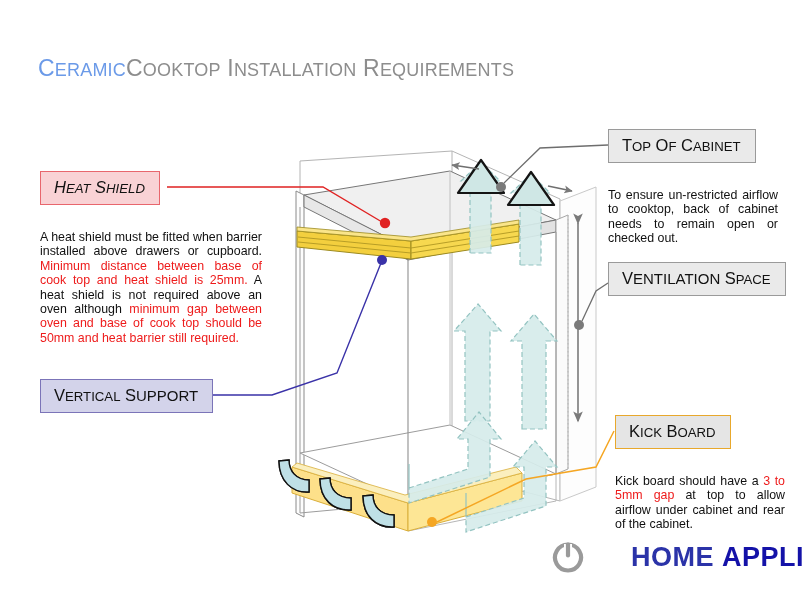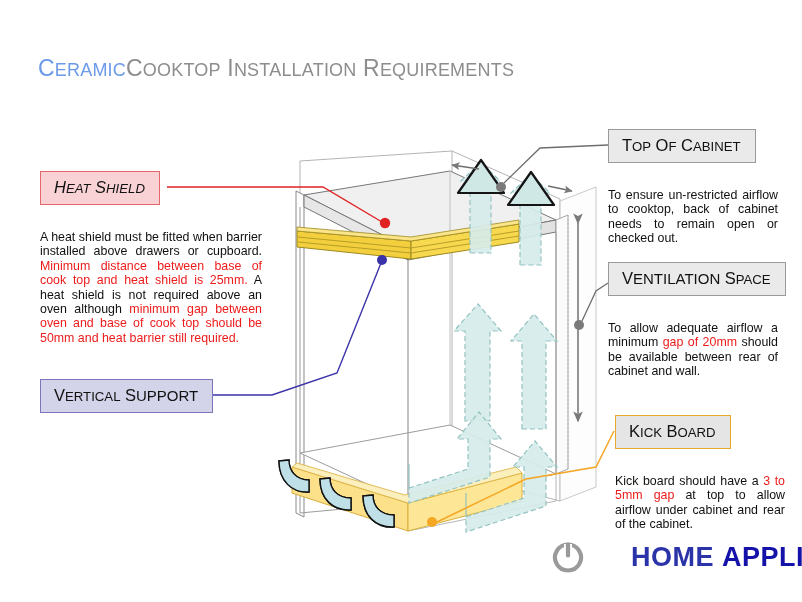--- a/index.html
+++ b/index.html
@@ -211,23 +211,20 @@
     <div class="cbox box-vert"><span style="font-size: 16.5px;">V</span><span style="font-size: 13.2px;">ERTICAL</span> <span style="font-size: 16.5px;">S</span><span style="font-size: 15px;">UPPORT</span></div>
   </div>
 
   <div class="callout" id="co-top">
     <div class="cbox box-gray"><span style="font-size: 16.5px;">T</span><span style="font-size: 13.2px;">OP</span> <span style="font-size: 16.5px;">O</span><span style="font-size: 13.2px;">F</span> <span style="font-size: 16.5px;">C</span><span style="font-size: 13.2px;">ABINET</span></div>
     <div class="cbody">To ensure un-restricted airflow to cooktop, back of cabinet needs to remain open or checked out.</div>
   </div>
 
   <div class="callout" id="co-vent">
     <div class="cbox box-gray"><span style="font-size: 16.5px;">V</span><span style="font-size: 15px;">ENTILATION</span> <span style="font-size: 16.5px;">S</span><span style="font-size: 13.2px;">PACE</span></div>
-    <div class="cbody">
-      <span>To allow adequate airflow a minimum </span><span class="red">gap of 20mm</span><span> should be available between rear of cabinet and wall.</span>
-    </div>
   </div>
 
   <div class="callout" id="co-kick">
     <div class="cbox box-kick"><span style="font-size: 16.5px;">K</span><span style="font-size: 13.2px;">ICK</span> <span style="font-size: 16.5px;">B</span><span style="font-size: 13.2px;">OARD</span></div>
     <div class="cbody">
       <span>Kick board should have a </span><span class="red">3 to 5mm gap</span><span> at top to allow airflow under cabinet and rear of the cabinet.</span>
     </div>
   </div>
 
   <div id="logo">

